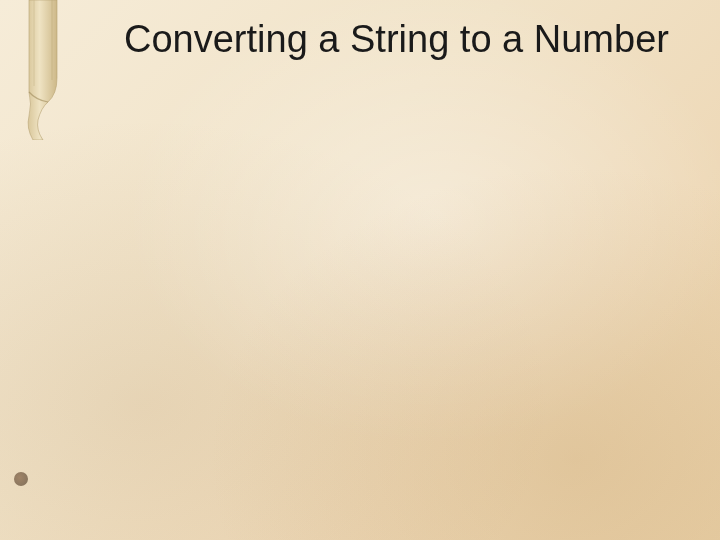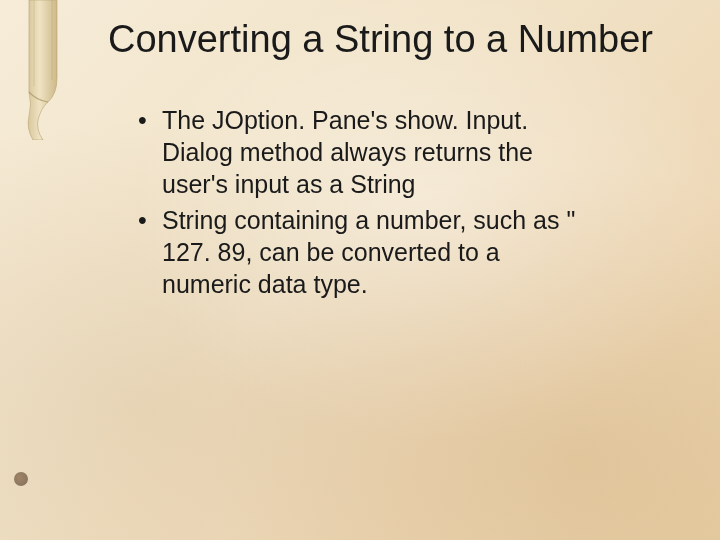--- a/index.html
+++ b/index.html
@@ -31,21 +31,21 @@
     position: absolute;
     left: 14px; bottom: 54px;
     width: 14px; height: 14px;
     background: radial-gradient(circle at 40% 40%, #6e4a2e 0%, #4a331f 70%, rgba(74,51,31,0) 100%);
     border-radius: 50%;
     opacity: 0.6;
     pointer-events: none;
   }
   .slide {
     position: absolute;
-    left: 108px; top: 18px;
+    left: 124px; top: 18px;
     width: 560px;
   }
   .title {
     font-size: 38px;
     line-height: 1.15;
     color: #1a1a1a;
     font-weight: 400;
     margin-bottom: 42px;
   }
   .bullets {
@@ -91,17 +91,13 @@
     <path d="M28 0 L28 80" stroke="#bba877" stroke-width="1" opacity="0.5"></path>
 
     <path d="M5 92 Q12 100 24 102" stroke="#9f8a5a" stroke-width="1.2" fill="none" opacity="0.6"></path>
   </svg>
 </div>
 
 <div class="spot"></div>
 
 <div class="slide">
   <h1 class="title">Converting a String to a Number</h1>
-  <ul class="bullets">
-    <li>The JOption. Pane's show. Input. Dialog method always returns the user's input as a String</li>
-    <li>String containing a number, such as " 127. 89, can be converted to a numeric data type.</li>
-  </ul>
 </div>
 
 </body></html>

